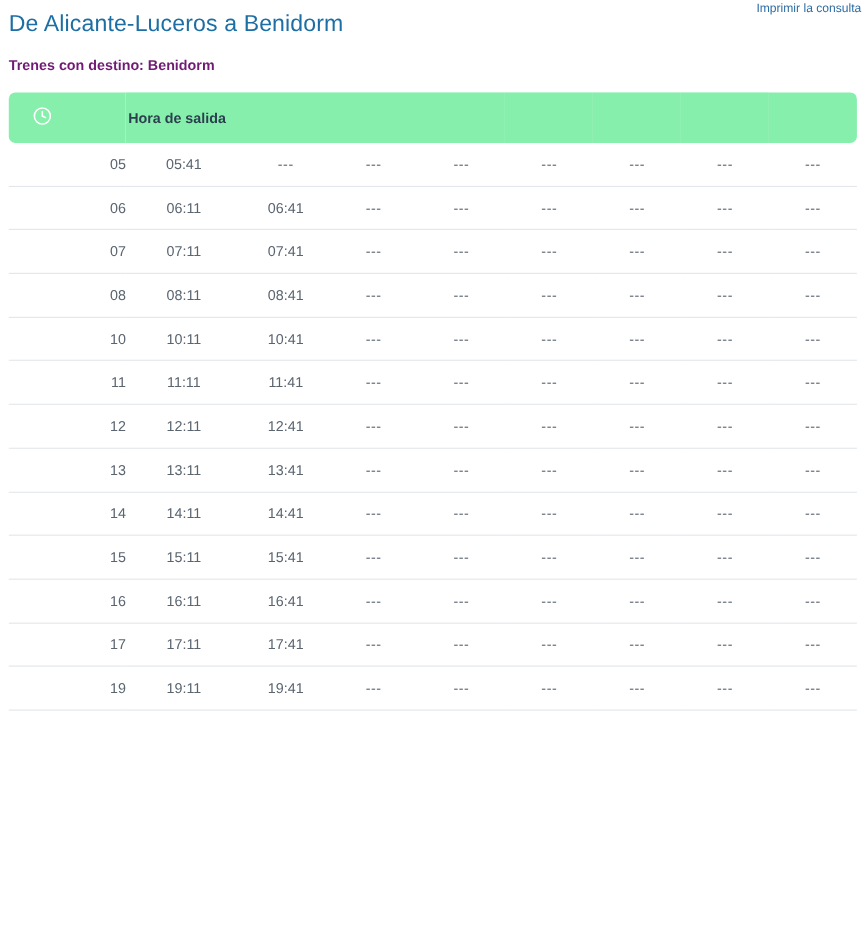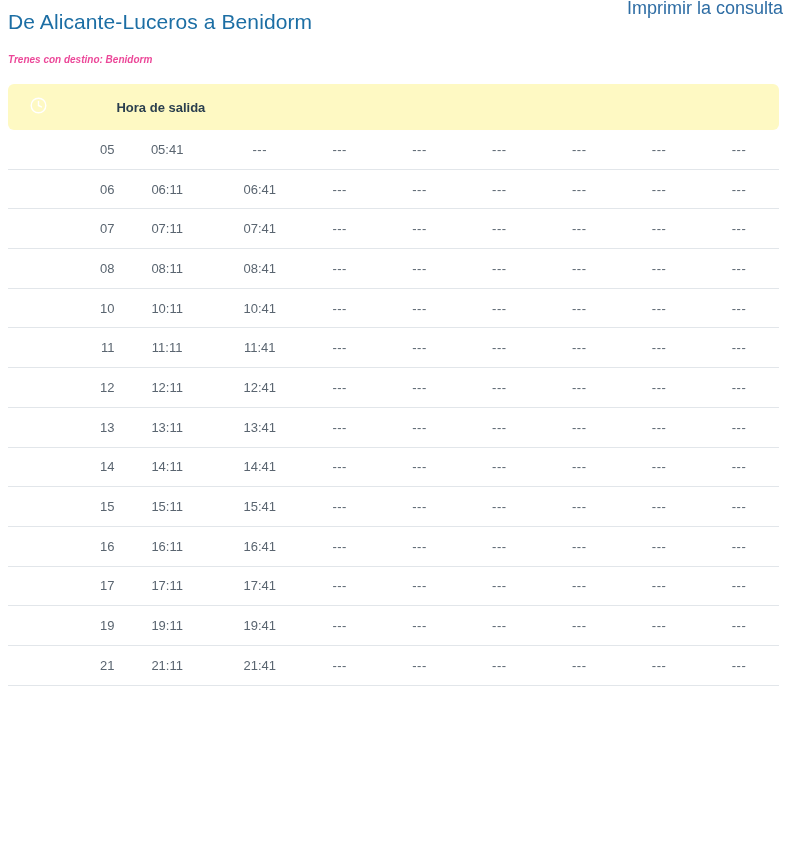--- a/index.html
+++ b/index.html
@@ -17,21 +17,21 @@
   .page {
     position: relative;
     width: 787px;
     height: 852px;
     box-sizing: border-box;
   }
   .print-link {
     position: absolute;
     top: 0px;
     right: 4px;
-    font-size: 18px;
+    font-size: 11px;
     color: #2e6da4;
     text-decoration: none;
     line-height: 16px;
   }
 
   .page-title {
     position: absolute;
     top: 8px;
     left: 8px;
     font-size: 21px;
@@ -39,40 +39,39 @@
     color: #1c6ea4;
     margin: 0;
     line-height: 28px;
     letter-spacing: 0.1px;
   }
 
   .subtitle {
     position: absolute;
     top: 52px;
     left: 8px;
-    font-size: 10px;
+    font-size: 13px;
     font-weight: bold;
-    color: #ec4899;
+    color: #701a75;
     line-height: 16px;
-    font-style: italic;
   }
 
   .table-wrap {
     position: absolute;
     top: 84px;
     left: 8px;
     width: 771px;
   }
   table.schedule {
     width: 771px;
     border-collapse: collapse;
     table-layout: fixed;
   }
   table.schedule thead th {
-    background: #fef9c3;
+    background: #86efac;
     color: #2b3f4e;
     font-size: 13px;
     font-weight: bold;
     height: 46px;
     text-align: left;
     padding: 0;
     vertical-align: middle;
   }
   th.col-hour {
     width: 96px;
@@ -290,28 +289,17 @@
             <td class="cell-hour">19</td>
             <td class="cell-time">19:11</td>
             <td class="cell-time">19:41</td>
             <td class="cell-time dash">---</td>
             <td class="cell-time dash">---</td>
             <td class="cell-time dash">---</td>
             <td class="cell-time dash">---</td>
             <td class="cell-time dash">---</td>
             <td class="cell-time dash">---</td>
           </tr>
-          <tr>
-            <td class="cell-hour">21</td>
-            <td class="cell-time">21:11</td>
-            <td class="cell-time">21:41</td>
-            <td class="cell-time dash">---</td>
-            <td class="cell-time dash">---</td>
-            <td class="cell-time dash">---</td>
-            <td class="cell-time dash">---</td>
-            <td class="cell-time dash">---</td>
-            <td class="cell-time dash">---</td>
-          </tr>
         </tbody>
     </table>
   </div>
 
 </div>
 
 </body></html>

